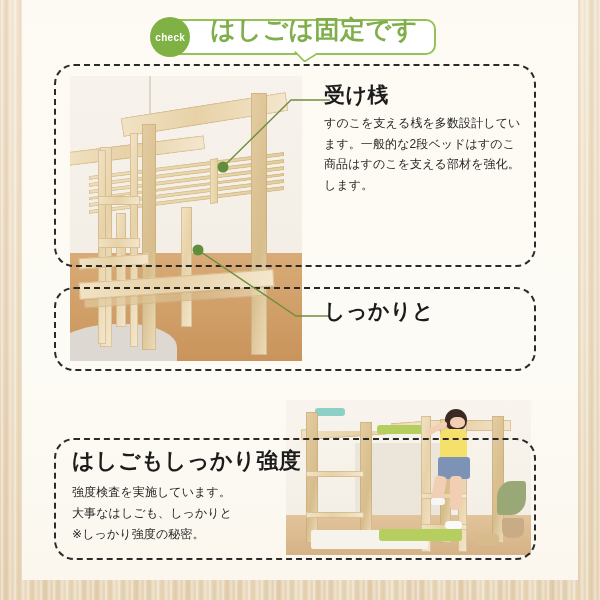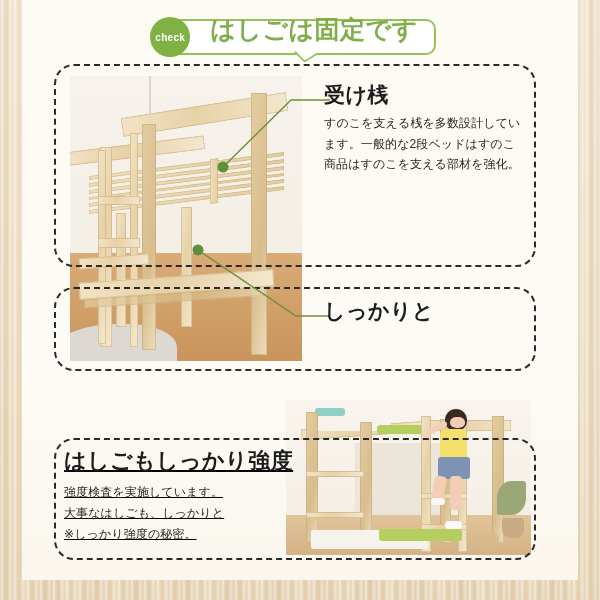--- a/index.html
+++ b/index.html
@@ -195,21 +195,21 @@
     top: 0;
     width: 600px;
     height: 600px;
     pointer-events: none;
   }
 
   
   .text-block { position: absolute; }
   #txt-uke  { left: 324px; top: 82px;  width: 218px; }
   #txt-supp { left: 324px; top: 298px; width: 210px; }
-  #txt-hasi { left: 64px;  top: 448px; width: 232px; text-decoration: underline; }
+  #txt-hasi { left: 72px;  top: 448px; width: 232px; }
 
   .blk-title {
     font-size: 21px;
     font-weight: bold;
     color: #1c1c1c;
     line-height: 1.2;
     margin: 0 0 6px 0;
     letter-spacing: 0.5px;
   }
   #txt-hasi .blk-title { font-size: 22px; margin-bottom: 8px; }
@@ -330,20 +330,21 @@
   <polyline points="198,250 296,316 330,316" fill="none" stroke="#6f8f3e" stroke-width="1.4"></polyline>
   <circle cx="198" cy="250" r="5.5" fill="#5f8f3a"></circle>
 </svg>
 
 <div class="text-block" id="txt-uke">
   <h3 class="blk-title">受け桟</h3>
   <p class="blk-body">
     <span>すのこを支える桟を多数設計してい</span>
     <span>ます。一般的な2段ベッドはすのこ</span>
     <span>商品はすのこを支える部材を強化。</span>
+    <span>します。</span>
   </p>
 </div>
 
 <div class="text-block" id="txt-supp">
   <h3 class="blk-title">しっかりと</h3>
 </div>
 
 <div class="text-block" id="txt-hasi">
   <h3 class="blk-title">はしごもしっかり強度</h3>
   <p class="blk-body">

